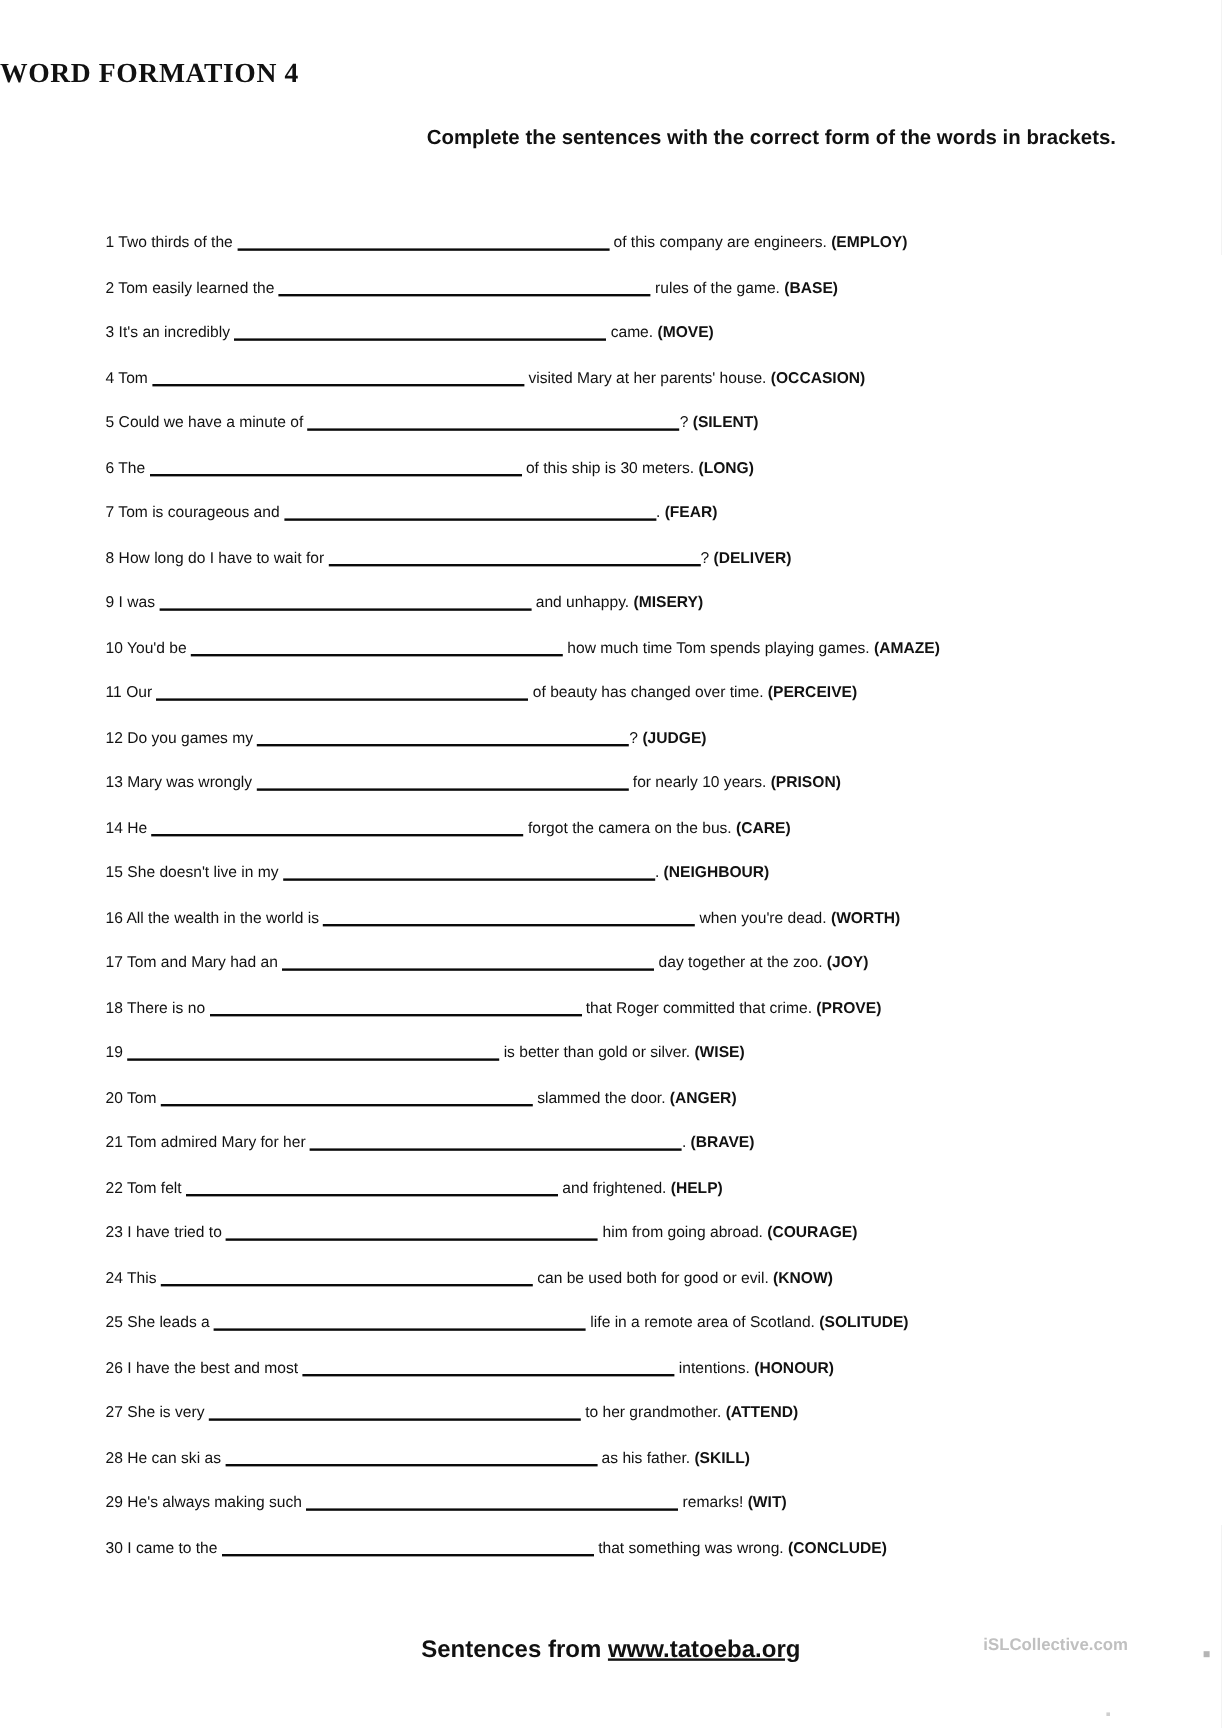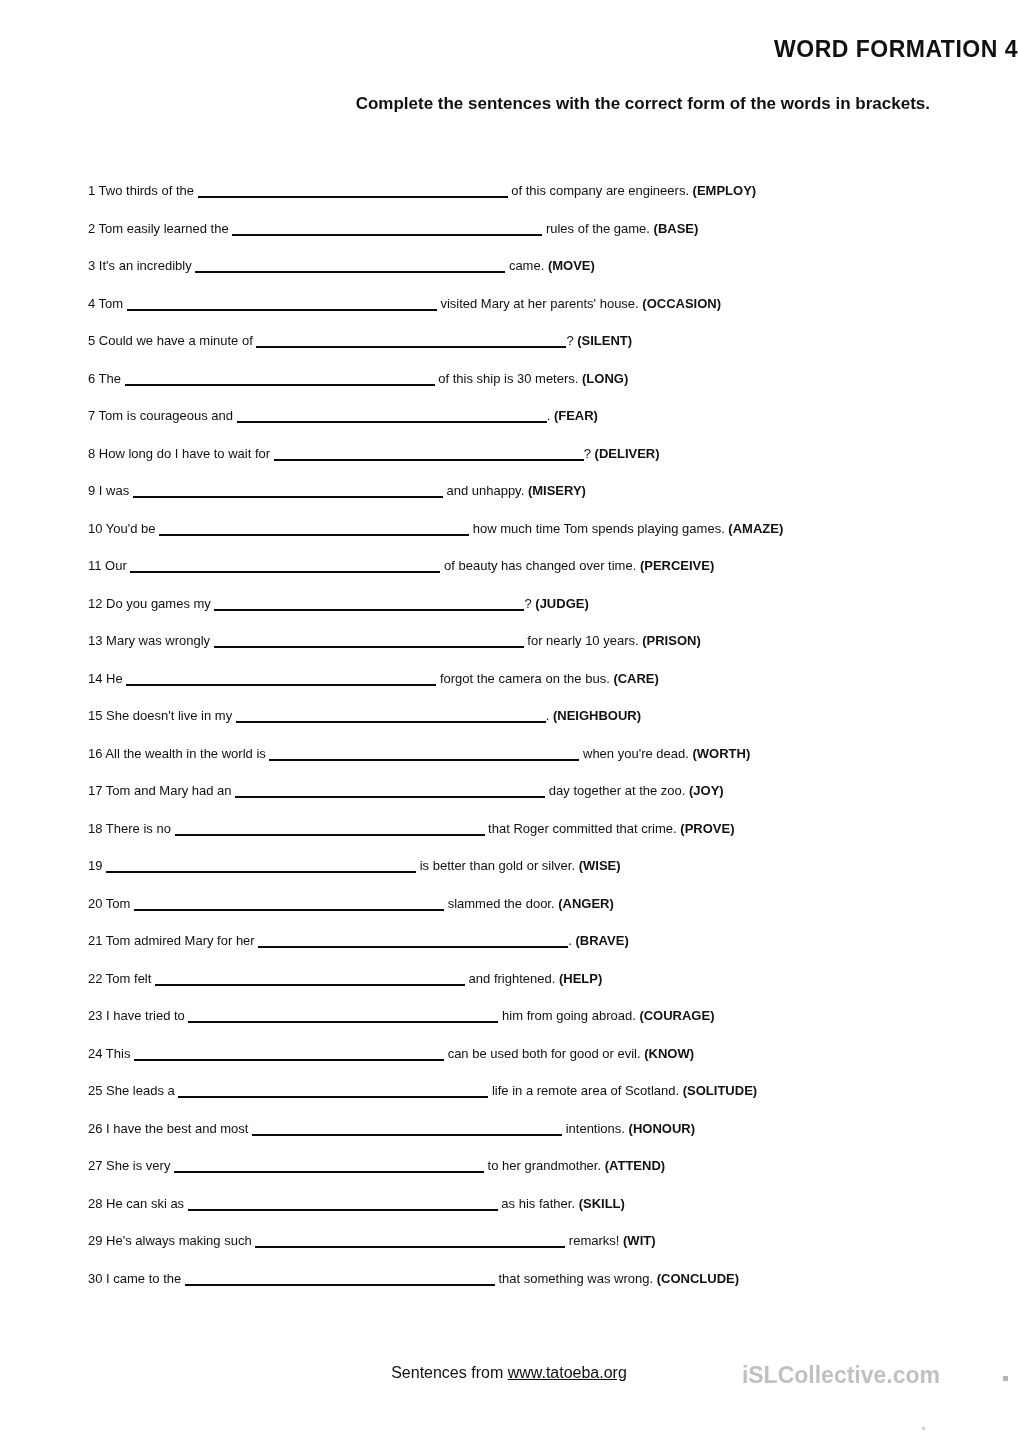--- a/index.html
+++ b/index.html
@@ -6,25 +6,26 @@
   .page {
     position:relative;
     width:1018px; height:1440px;
     background:#ffffff;
     font-family:"Liberation Sans", sans-serif;
     color:#111111;
     overflow:hidden;
     margin:0 auto;
   }
   .title {
-    padding-top:36px;
-    text-align:right;
+    padding-top:48px;
+    text-align:left;
     font-size:23px;
     font-weight:bold;
     letter-spacing:0.5px;
+    font-family:Liberation Serif, serif;
   }
   .instruction {
     margin:30px 88px 0 88px;
     font-size:17px;
     font-weight:bold;
     line-height:21px;
     text-align:right;
   }
   .items {
     margin:66px 60px 0 88px;
@@ -41,28 +42,28 @@
     height:13px;
     border-bottom:2px solid #0a0a0a;
     margin-bottom:-3px;
   }
   .word { font-weight:bold; }
   .footer {
     position:absolute;
     top:1364px; left:0;
     width:100%;
     text-align:center;
-    font-size:16px;
-    font-weight:normal;
+    font-size:20px;
+    font-weight:bold;
   }
   .footer .link { text-decoration:underline; color:#111111; }
   .watermark {
     position:absolute;
     top:1362px; right:78px;
-    font-size:23px;
+    font-size:14px;
     font-weight:bold;
     color:#c0c0c0;
   }
   .dot1 {
     position:absolute;
     left:1003px; top:1376px;
     width:5px; height:5px;
     background:#b5b5b5;
   }
   .dot2 {

